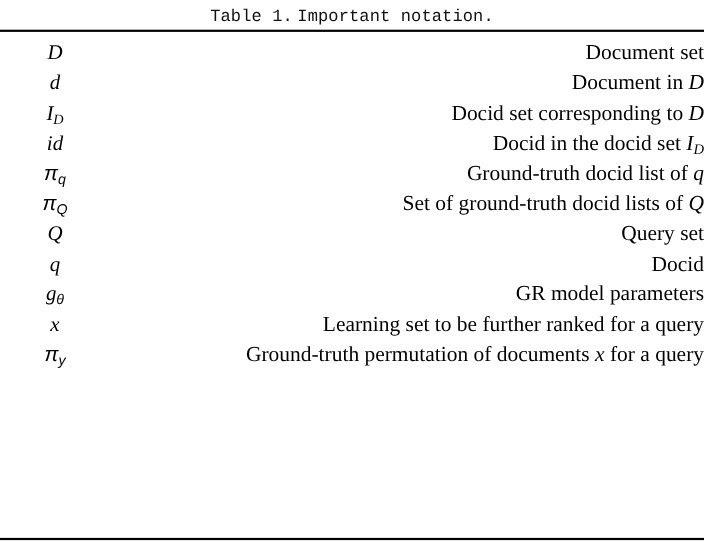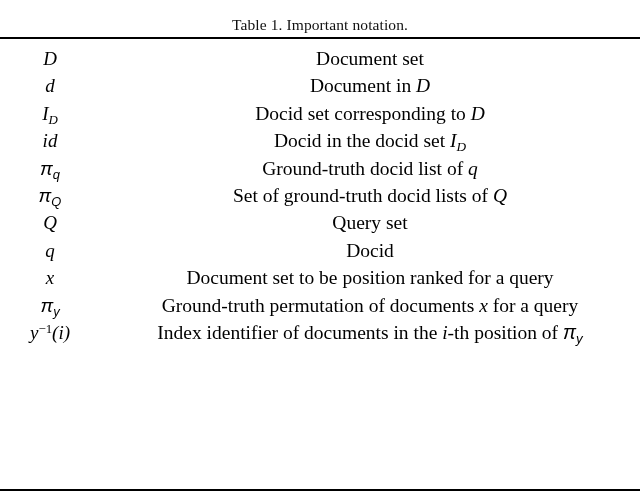--- a/index.html
+++ b/index.html
@@ -16,25 +16,25 @@
   }
 
   .table-figure {
     width: 640px;
     height: 498px;
     position: relative;
     box-sizing: border-box;
   }
 
   .caption {
-    font-family: Liberation Serif, serif;
+    font-family: Liberation Mono, monospace;
     font-size: 15.5px;
     text-align: center;
     color: #111111;
-    padding-top: 15px;
+    padding-top: 5px;
     letter-spacing: 0.1px;
     line-height: 20px;
     white-space: nowrap;
   }
   .caption .cap-num { margin-right: 4px; }
 
   .rule-top {
     width: 640px;
     height: 2px;
     background: #000000;
@@ -61,21 +61,21 @@
     height: 27.4px;
     line-height: 27.4px;
   }
   .col-symbol {
     width: 100px;
     text-align: center;
     font-size: 19px;
   }
   .col-desc {
     width: 540px;
-    text-align: center;
+    text-align: right;
     font-size: 19.5px;
     padding-left: 1px;
   }
 
   
   .mi {
     font-style: italic;
     font-family: "Liberation Serif", "DejaVu Serif", serif;
   }
   .mup {
@@ -147,37 +147,37 @@
       <tr>
         <td class="col-symbol"><span class="mi">Q</span></td>
         <td class="col-desc desc">Query set</td>
       </tr>
 
       <tr>
         <td class="col-symbol"><span class="mi">q</span></td>
         <td class="col-desc desc">Docid</td>
       </tr>
 
+      <tr>
+        <td class="col-symbol"><span class="mi">g<sub class="greek">θ</sub></span></td>
+        <td class="col-desc desc">GR model parameters</td>
+      </tr>
 
 
       <tr>
         <td class="col-symbol"><span class="mi">x</span></td>
-        <td class="col-desc desc">Document set to be position ranked for a query</td>
+        <td class="col-desc desc">Learning set to be further ranked for a query</td>
       </tr>
 
       <tr>
         <td class="col-symbol"><span class="greek">π<sub>y</sub></span></td>
         <td class="col-desc desc">Ground-truth permutation of documents <span class="mi">x</span> for a query</td>
       </tr>
 
 
-      <tr>
-        <td class="col-symbol"><span class="mi">y<sup class="mup">−1</sup>(<span class="mi">i</span>)</span></td>
-        <td class="col-desc desc">Index identifier of documents in the <span class="mi">i</span>-th position of <span class="greek">π<sub>y</sub></span></td>
-      </tr>
 
 
     </tbody>
   </table>
 
   <div class="rule-bottom"></div>
 
 </div>
 
 </body></html>

